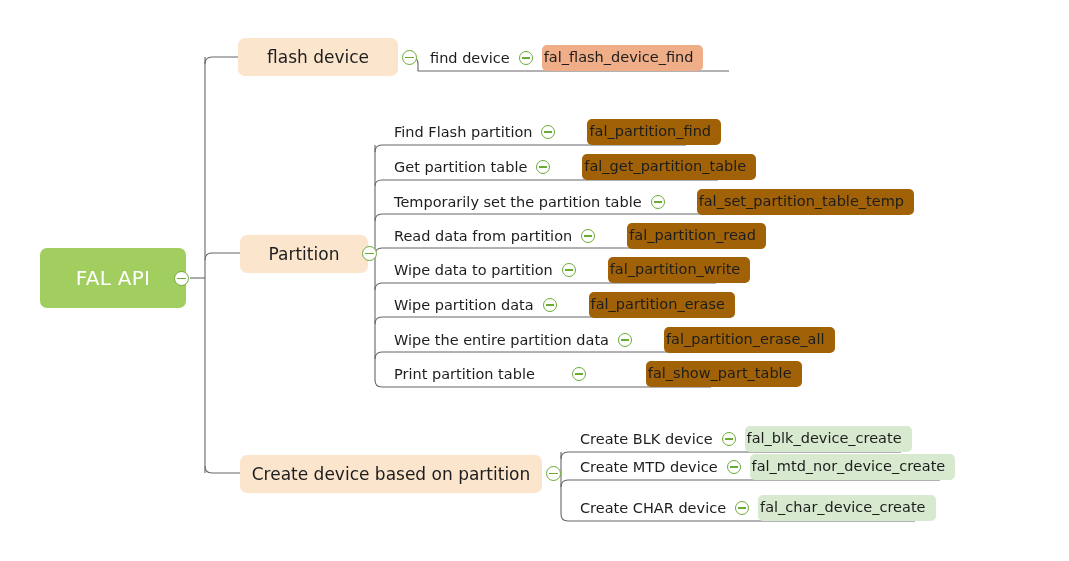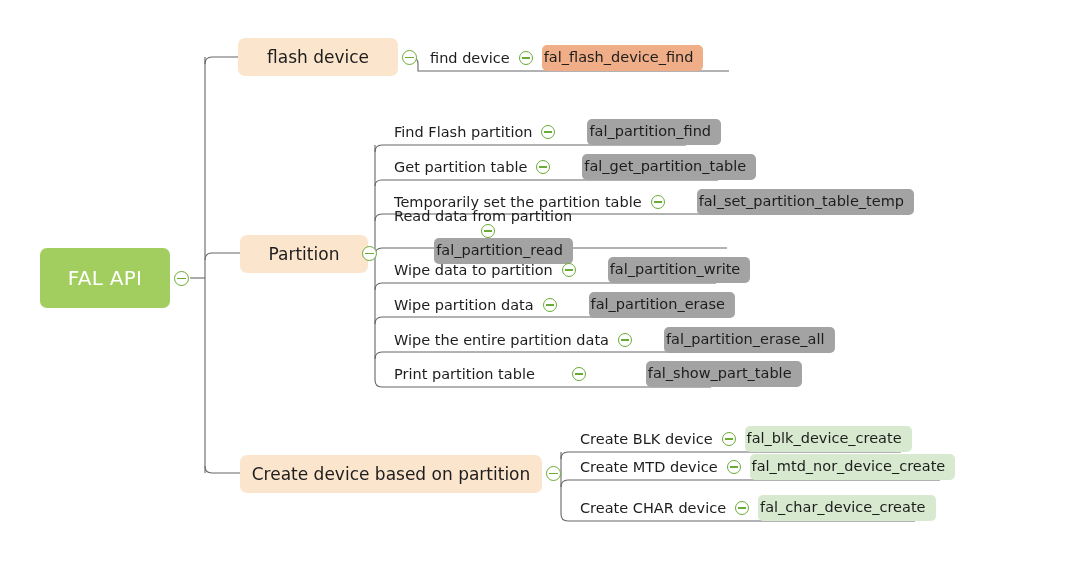--- a/index.html
+++ b/index.html
@@ -79,21 +79,21 @@
   }
   .leaf-badge {
     font-size: 14.5px;
     color: #1d1d1d;
     border-radius: 5px;
     padding: 4px 10px 5px 2px;
     margin-left: 9px;
     line-height: 1.15;
   }
   .badge-orange { background: #efae87; }
-  .badge-pink   { background: #a3a3a3; margin-left: 32px; }
+  .badge-pink   { background: #a16207; margin-left: 32px; }
   .badge-green  { background: #d7e9cf; }
 
   
   .toggle {
     position: absolute;
     width: 15px;
     height: 15px;
     border: 1.4px solid #6aab36;
     border-radius: 50%;
     box-sizing: border-box;
@@ -160,21 +160,21 @@
     <path d="M375,324 Q375,317 382,317 L708,317"></path>
     <path d="M375,359 Q375,352 382,352 L788,352"></path>
     <path d="M375,380 Q375,387 382,387 L711,387"></path>
 
     <line x1="561" y1="452" x2="561" y2="514"></line>
     <path d="M561,459 Q561,452 568,452 L901,452"></path>
     <path d="M561,487 Q561,480 568,480 L940,480"></path>
     <path d="M561,514 Q561,521 568,521 L915,521"></path>
   </svg>
 
-  <div class="node root-node" style="left:40px; top:248px; width:130px; height:60px;">
+  <div class="node root-node" style="left:40px; top:248px; width:146px; height:60px;">
     <span>FAL API</span>
   </div>
   <div class="toggle" style="left:174px; top:271px;"></div>
 
   <div class="node branch-node" style="left:238px; top:38px; width:160px; height:38px;">
     <span>flash device</span>
   </div>
   <div class="toggle" style="left:402px; top:50px;"></div>
 
   <div class="leaf-row" style="left:430px; top:43px;">
@@ -199,21 +199,21 @@
     <span class="toggle-inline"></span>
     <span class="leaf-badge badge-pink">fal_get_partition_table</span>
   </div>
 
   <div class="leaf-row" style="left:394px; top:187px;">
     <span class="leaf-label">Temporarily set the partition table</span>
     <span class="toggle-inline"></span>
     <span class="leaf-badge badge-pink">fal_set_partition_table_temp</span>
   </div>
 
-  <div class="leaf-row" style="left:394px; top:221px;flex-direction:column;">
+  <div class="leaf-row" style="left:394px; top:221px;">
     <span class="leaf-label">Read data from partition</span>
     <span class="toggle-inline"></span>
     <span class="leaf-badge badge-pink">fal_partition_read</span>
   </div>
 
   <div class="leaf-row" style="left:394px; top:255px;">
     <span class="leaf-label">Wipe data to partition</span>
     <span class="toggle-inline"></span>
     <span class="leaf-badge badge-pink">fal_partition_write</span>
   </div>

